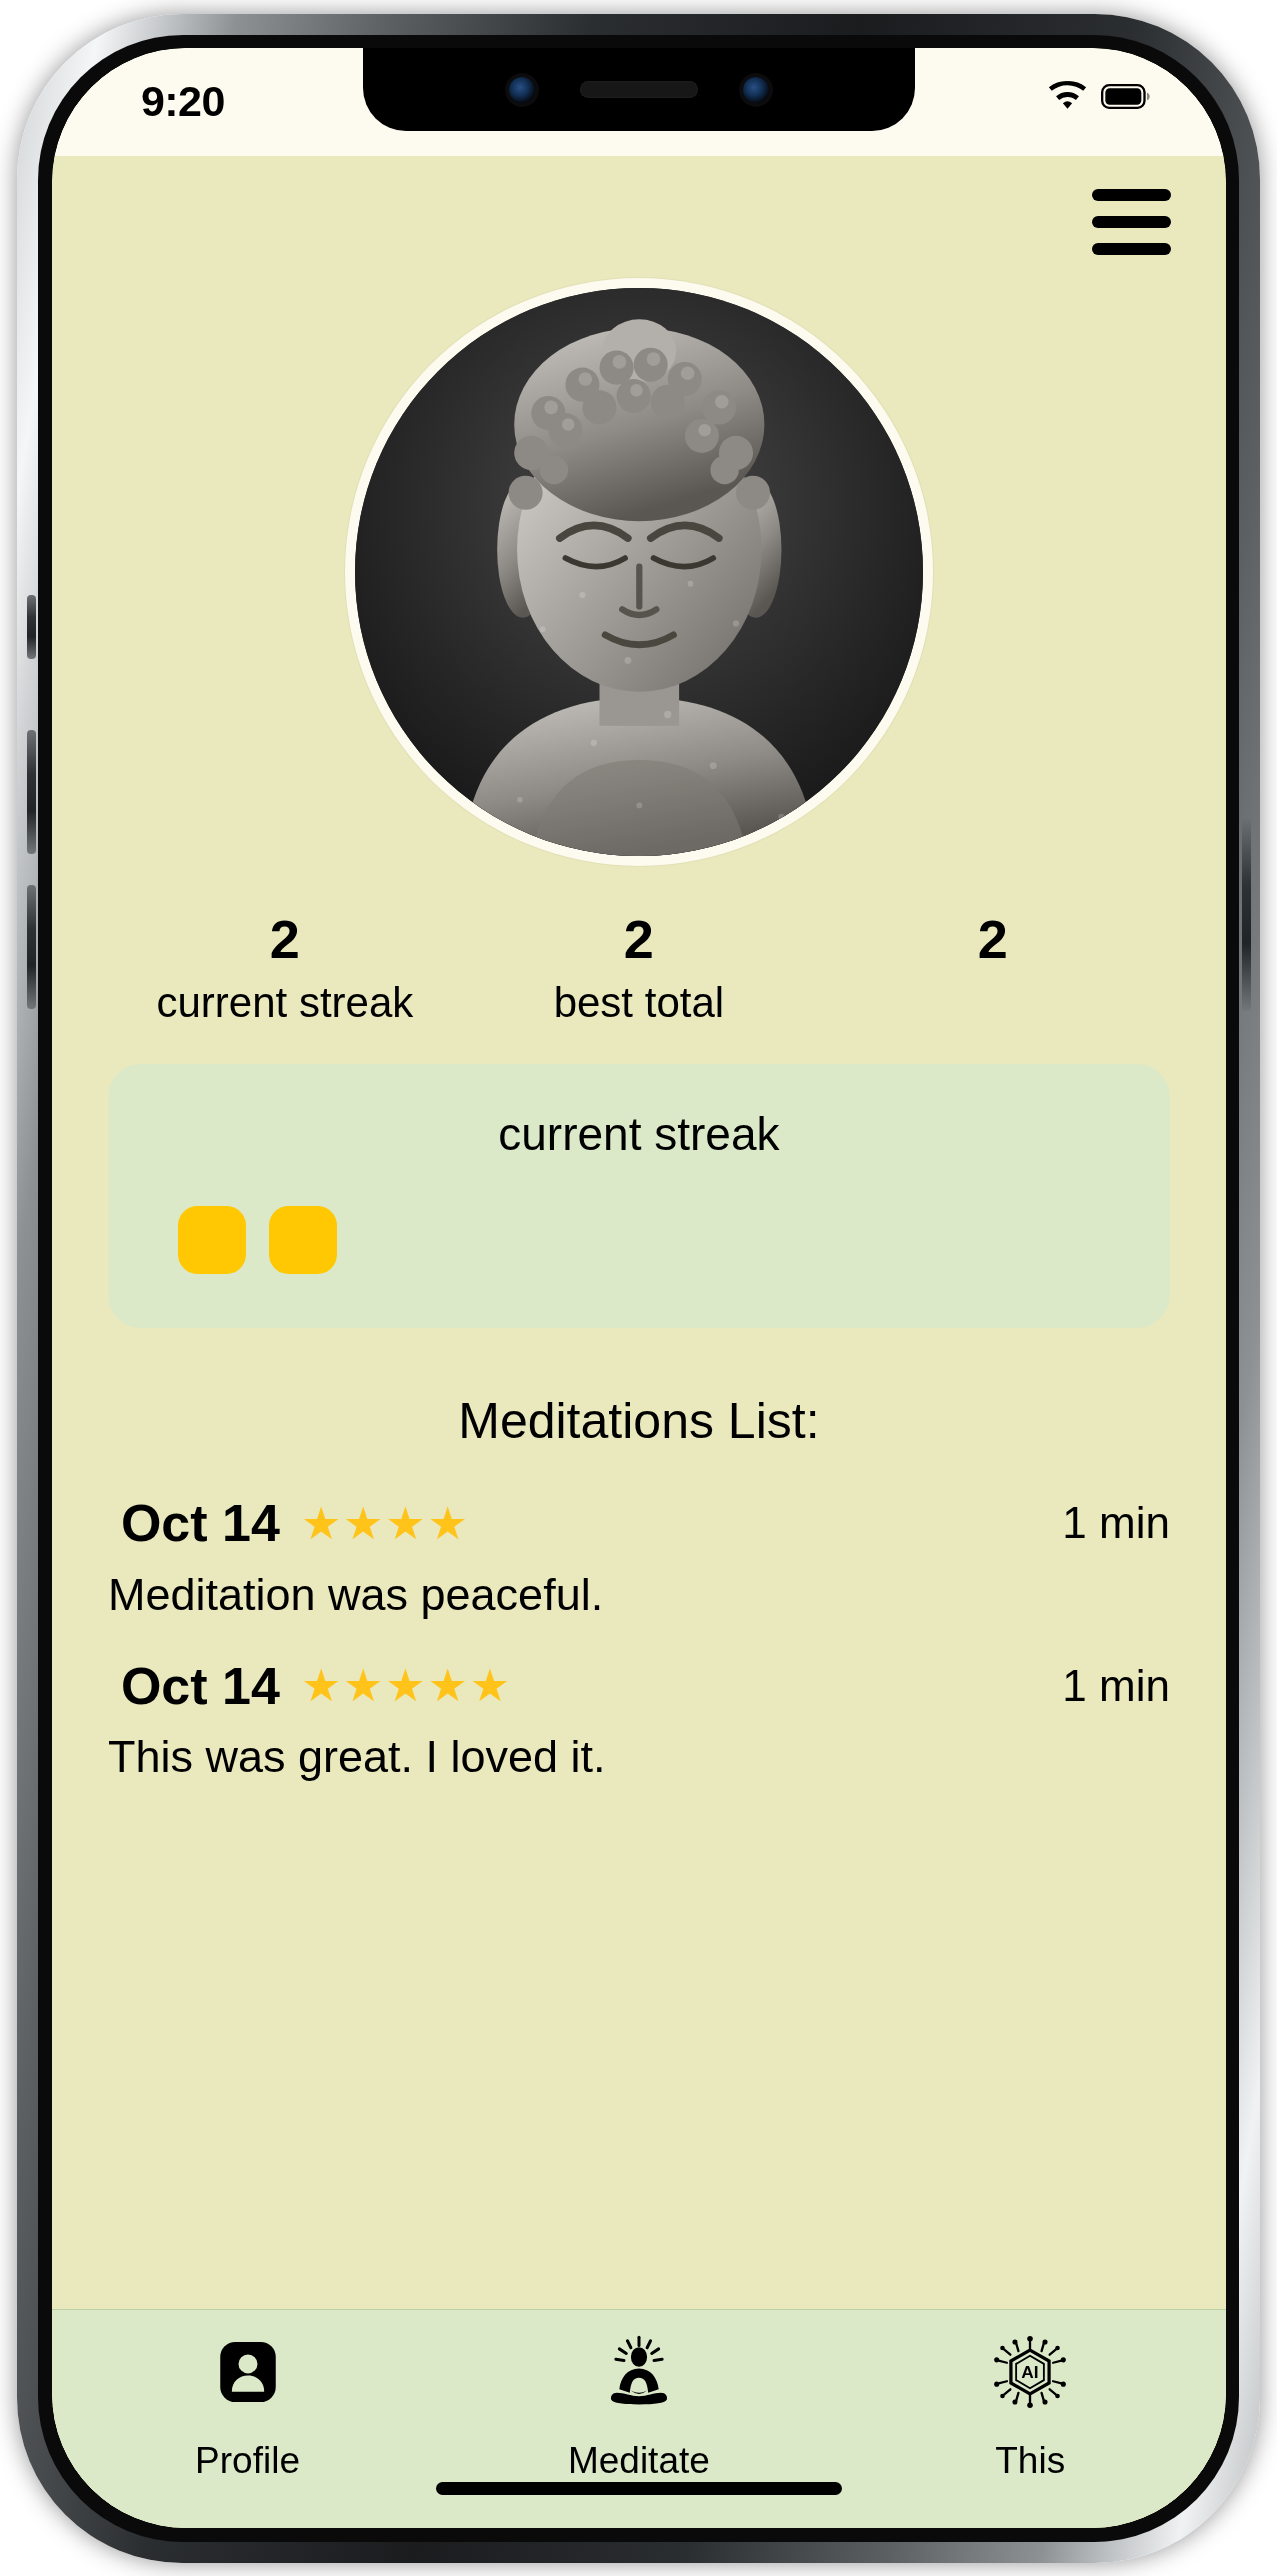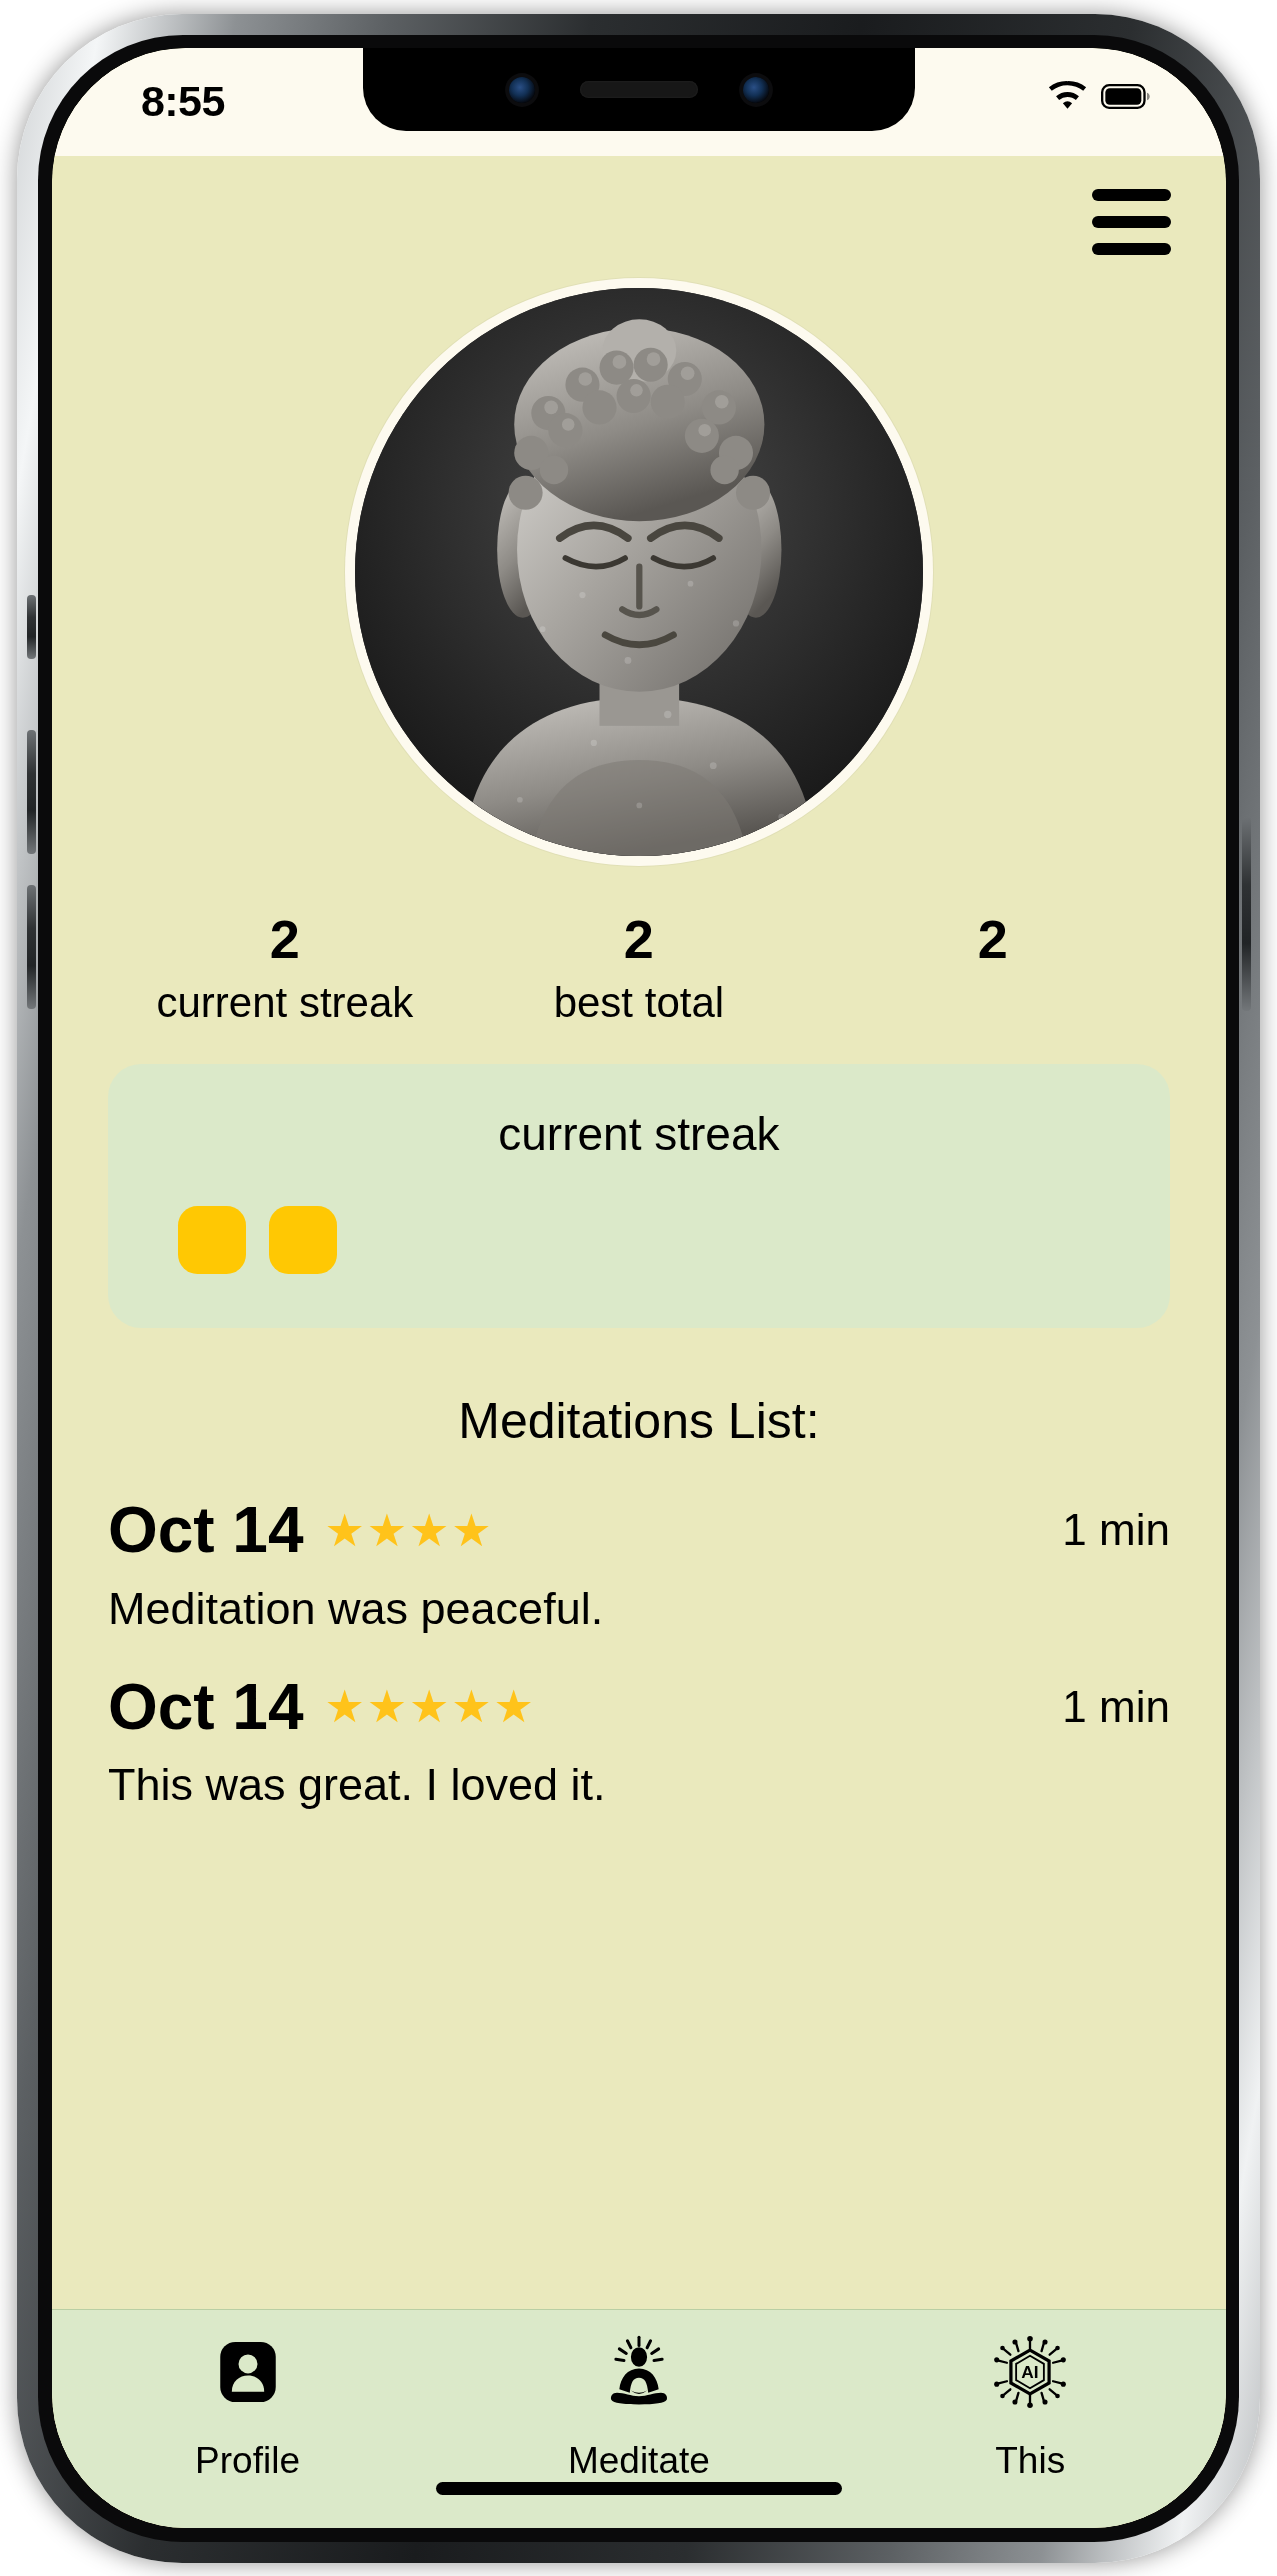--- a/index.html
+++ b/index.html
@@ -186,22 +186,22 @@
   #meditation-list {
     margin-top: 43px;
     padding: 0 56px;
     flex: 1 1 auto;
   }
   .med-item { margin-bottom: 35px; }
   .med-head {
     display: flex; align-items: center;
   }
   .med-date {
-    font-size: 64px; font-weight: 700; color: #000;
-    margin-right: 21px; white-space: nowrap;
+    font-size: 52px; font-weight: 700; color: #000;
+    margin-right: 21px; white-space: nowrap; margin-left: 13px;
   }
   .med-stars {
     font-size: 45px; color: #FFC31A; letter-spacing: 1.9px;
     line-height: 1;
   }
   .med-duration {
     margin-left: auto;
     font-size: 44px; color: #000;
     white-space: nowrap;
   }
@@ -250,21 +250,21 @@
   <div class="side-btn" id="btn-volup"></div>
   <div class="side-btn" id="btn-voldn"></div>
   <div class="side-btn" id="btn-power"></div>
 
   <div id="frame-inner">
     <div id="bezel">
 
       <div id="screen">
 
         <div id="status-bar">
-          <div id="status-time">8:55</div>
+          <div id="status-time">9:20</div>
           <div id="status-right">
             <span>
               <svg class="wifi-icon" viewBox="0 0 24 18">
                 <path fill="#000" d="M12 16.2 9.3 12.9a4.3 4.3 0 0 1 5.4 0L12 16.2z"></path>
                 <path fill="#000" d="M12 9.3c1.9 0 3.6.7 4.9 1.8l1.8-2.2A10.3 10.3 0 0 0 12 6.4a10.3 10.3 0 0 0-6.7 2.5l1.8 2.2A7.5 7.5 0 0 1 12 9.3z"></path>
                 <path fill="#000" d="M12 2.4c3.5 0 6.7 1.3 9.2 3.3l1.7-2.1A16.7 16.7 0 0 0 12 0 16.7 16.7 0 0 0 1.1 3.6l1.7 2.1A14.3 14.3 0 0 1 12 2.4z"></path>
               </svg>
             </span>
             <span>
               <svg class="battery-icon" viewBox="0 0 30 15">

